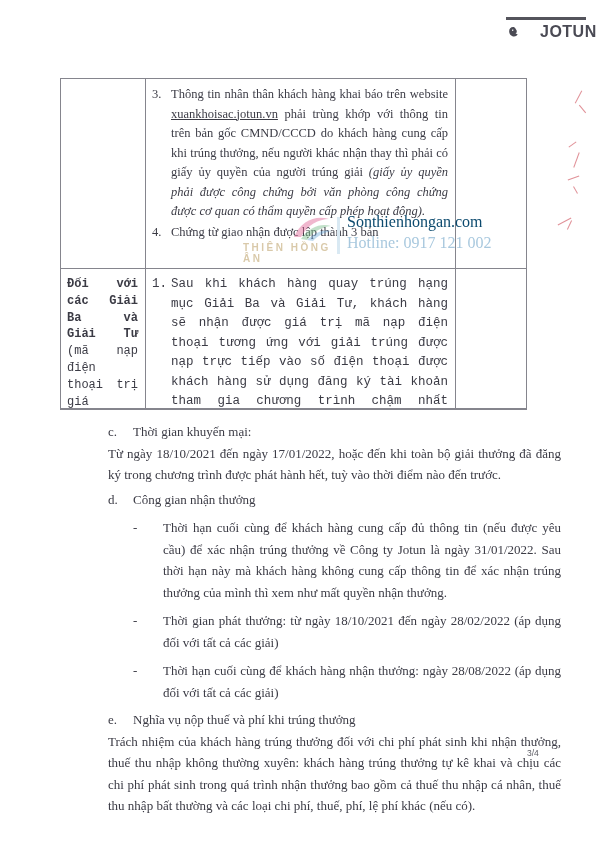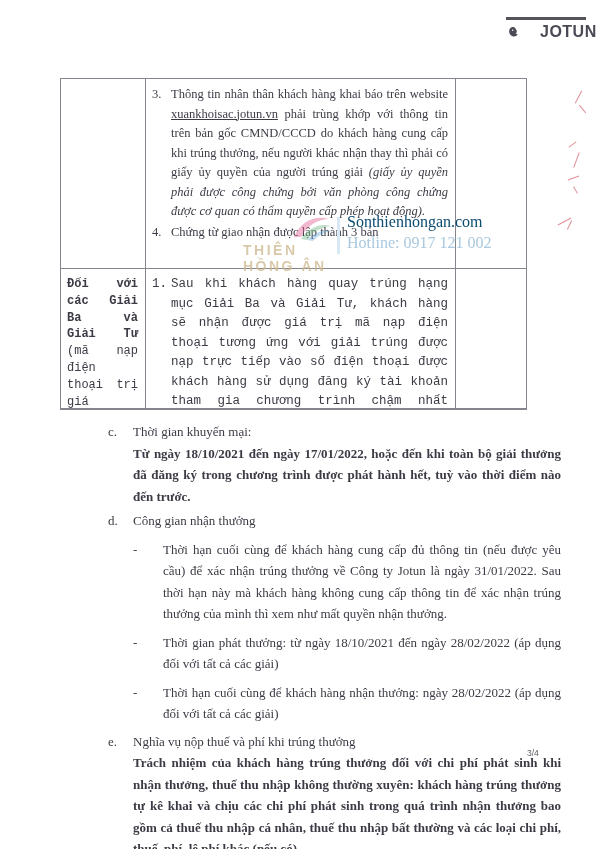--- a/index.html
+++ b/index.html
@@ -38,39 +38,39 @@
   .row-label .b { font-weight:bold; }
   a.doclink, .doclink { color:#3b3b45; text-decoration:underline; }
   .it { font-style:italic; }
 
   
   .wm { position:absolute; left:0; top:0; width:600px; height:849px;
         pointer-events:none; z-index:5; }
   .wm-swoosh { position:absolute; left:291px; top:213px; opacity:.6; }
   .wm-brand { position:absolute; left:243px; top:242px; width:100px;
     font-family:"Liberation Sans", sans-serif; font-weight:bold;
-    font-size:14px; letter-spacing:2.5px; color:#cdb88e; opacity:.75; }
+    font-size:10px; letter-spacing:2.5px; color:#cdb88e; opacity:.75; }
   .wm-divider { position:absolute; left:337px; top:217px; width:3px; height:37px;
     background:#d9e9f3; }
   .wm-site { position:absolute; left:347px; top:213px;
     font-family:"Liberation Serif", serif; font-size:16px; color:#0c4a6e; }
   .wm-hot { position:absolute; left:347px; top:234px;
     font-family:"Liberation Serif", serif; font-size:16px; color:#a8c8de;text-align:right; }
 
   
   .red-marks { position:absolute; left:560px; top:88px; width:32px; height:145px; }
   .stroke { position:absolute; border-left:1.6px solid rgba(198,52,66,.55); }
 
   
   .body-text { position:absolute; left:108px; top:421px; width:453px;
     font-size:13px; line-height:21.5px; }
   .sec { margin-bottom:3px; }
   .sec-head { display:flex; }
   .sec-head .slabel { flex:0 0 25px; }
-  .sec-body { margin-left:25px; text-align:justify;font-weight:bold; }
+  .sec-body { text-align:justify; }
   .dash-item { display:flex; margin-left:25px; margin-top:7px; }
   .dash-item .dash { flex:0 0 30px; }
   .dash-item .dtxt { flex:1; text-align:justify; }
 
   
   .page-num { position:absolute; left:527px; top:748px; font-size:8.5px;
     color:#5a5a62; font-family:"Liberation Sans", sans-serif; }
 </style>
 </head>
 <body>
@@ -166,21 +166,21 @@
       <div class="dash-item">
         <span class="dash">-</span>
         <span class="dtxt">Thời hạn cuối cùng để khách hàng cung cấp đủ thông tin (nếu được yêu cầu) để xác nhận trúng thưởng về Công ty Jotun là ngày 31/01/2022. Sau thời hạn này mà khách hàng không cung cấp thông tin để xác nhận trúng thưởng của mình thì xem như mất quyền nhận thưởng.</span>
       </div>
       <div class="dash-item">
         <span class="dash">-</span>
         <span class="dtxt">Thời gian phát thưởng: từ ngày 18/10/2021 đến ngày 28/02/2022 (áp dụng đối với tất cả các giải)</span>
       </div>
       <div class="dash-item" style="margin-bottom:6px;">
         <span class="dash">-</span>
-        <span class="dtxt">Thời hạn cuối cùng để khách hàng nhận thưởng: ngày 28/02/2022 (áp dụng đối với tất cả các giải)</span>
+        <span class="dtxt">Thời hạn cuối cùng để khách hàng nhận thưởng: ngày 28/08/2022 (áp dụng đối với tất cả các giải)</span>
       </div>
     </div>
 
     <div class="sec">
       <div class="sec-head">
         <span class="slabel">e.</span>
         <span>Nghĩa vụ nộp thuế và phí khi trúng thưởng</span>
       </div>
       <div class="sec-body">Trách nhiệm của khách hàng trúng thưởng đối với chi phí phát sinh khi nhận thưởng, thuế thu nhập không thường xuyên: khách hàng trúng thưởng tự kê khai và chịu các chi phí phát sinh trong quá trình nhận thưởng bao gồm cả thuế thu nhập cá nhân, thuế thu nhập bất thường và các loại chi phí, thuế, phí, lệ phí khác (nếu có).</div>
     </div>

